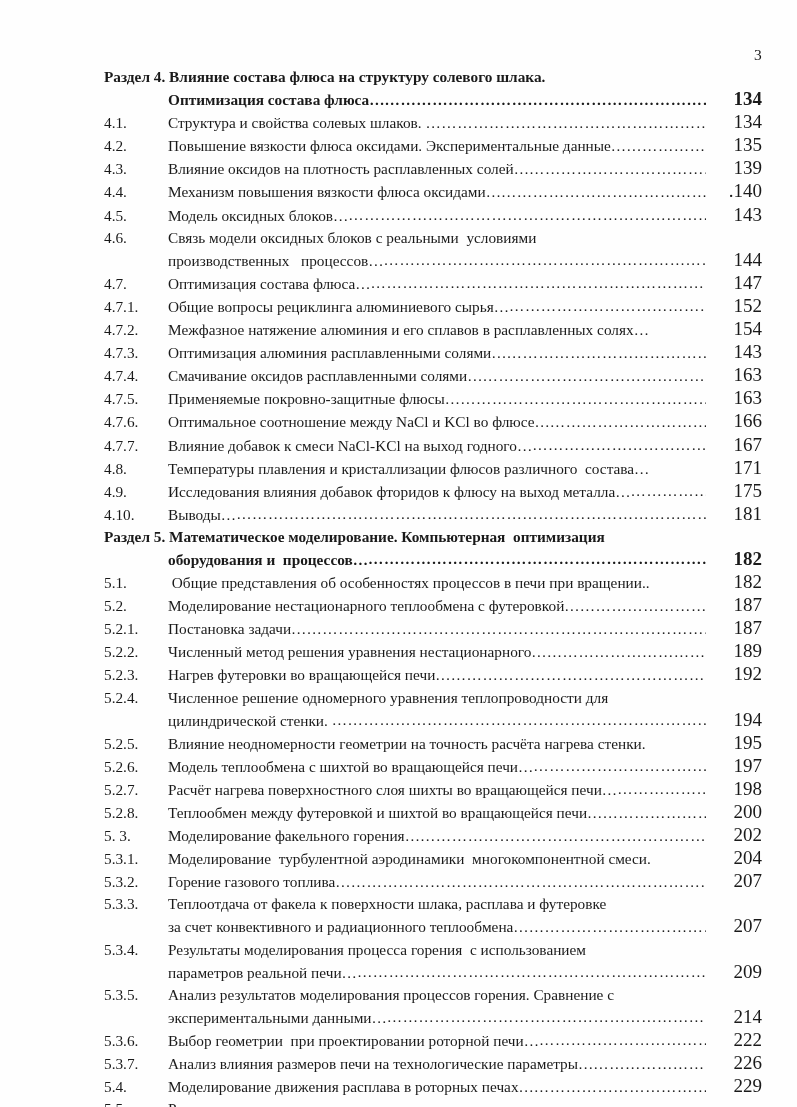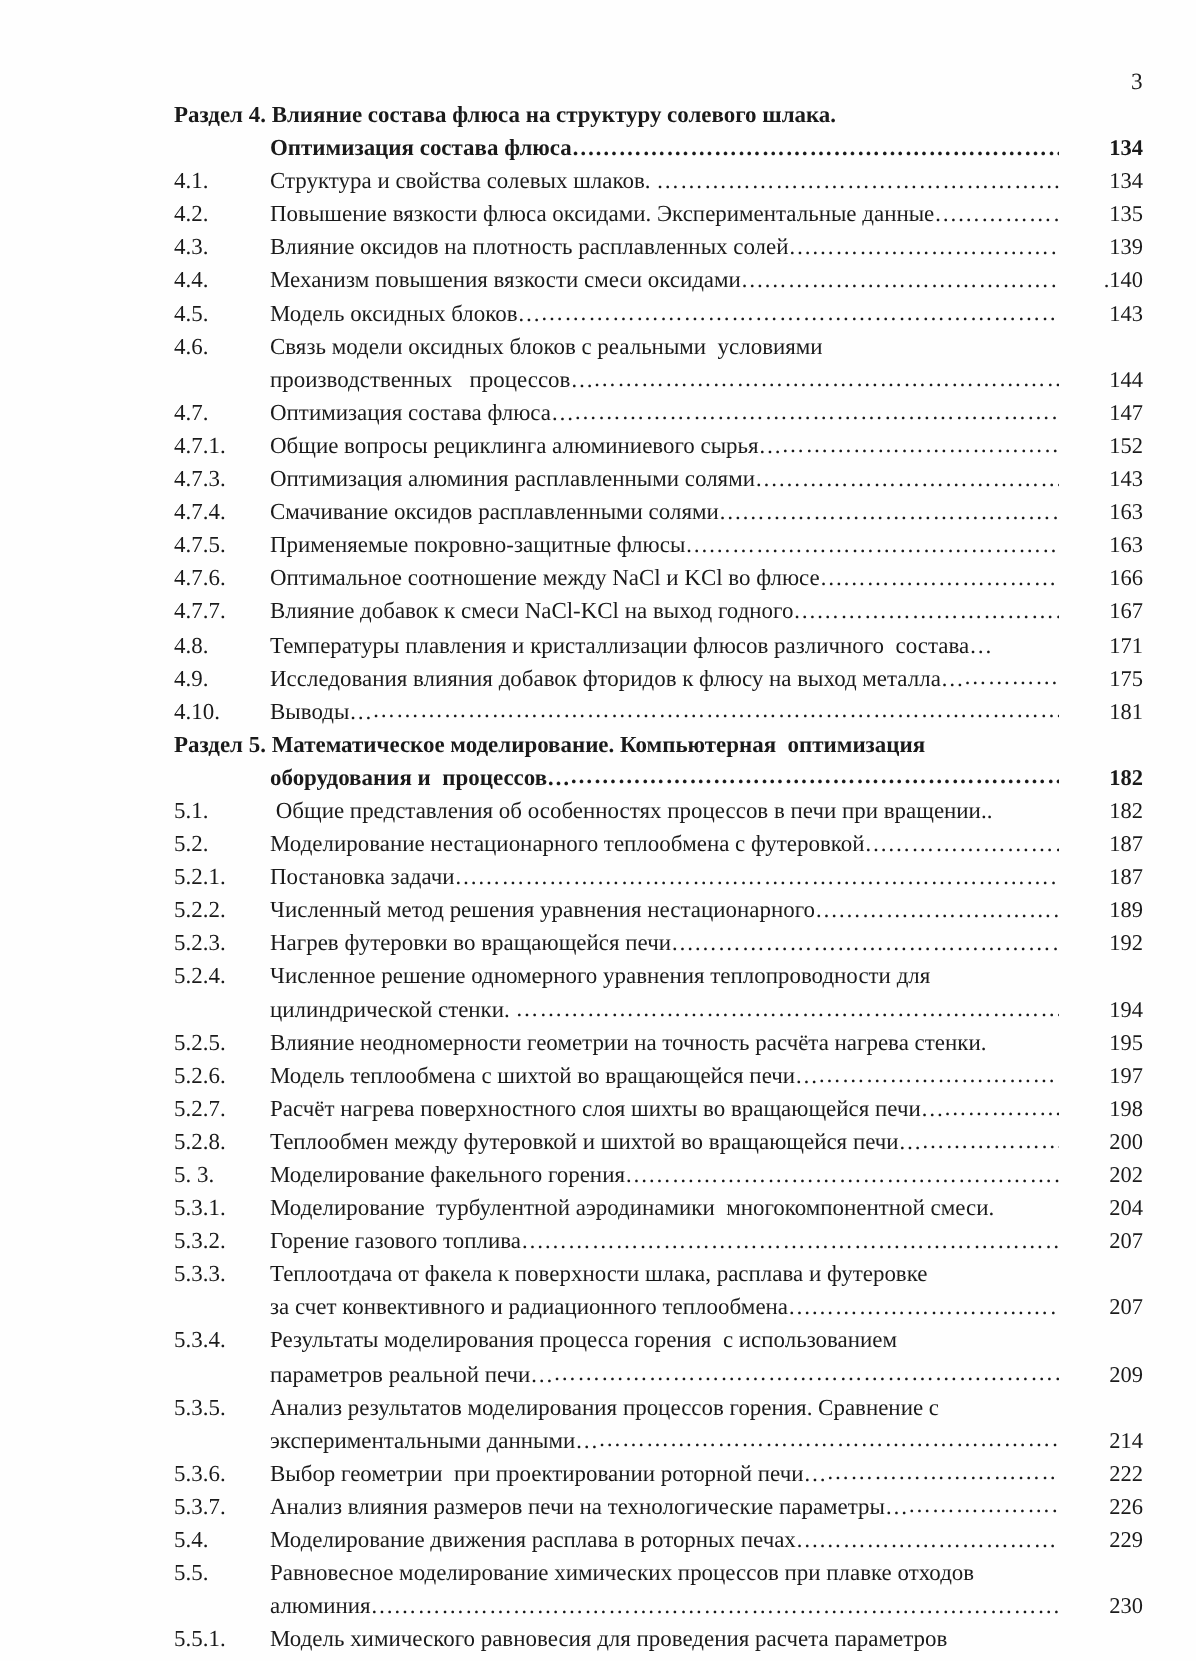--- a/index.html
+++ b/index.html
@@ -51,21 +51,20 @@
     line-height: 22.1px;
     min-height: 22.1px;
     font-size: 15.3px;
   }
 
   .num {
     flex: 0 0 64px;
     width: 64px;
     white-space: nowrap;
     font-size: 15.3px;
-    margin-left: 12px;
   }
 
   .body {
     flex: 1 1 auto;
     display: flex;
     align-items: flex-start;
     min-width: 0;
     overflow: hidden;
   }
 
@@ -89,21 +88,21 @@
   .leader::before {
     content: "…………………………………………………………………………………………………………………………";
   }
   .leader.none::before { content: ""; }
 
   .pg {
     flex: 0 0 50px;
     width: 50px;
     text-align: right;
     white-space: nowrap;
-    font-size: 15px;
+    font-size: 19px;
     padding-left: 6px;
   }
   .pg.empty { visibility: hidden; }
 
   
   .row.section .num,
   .row.section .title,
   .row.section .leader,
   .row.section .pg {
     font-weight: bold;
@@ -174,21 +173,21 @@
         <span class="num">4.3.</span>
         <span class="body">
           <span class="title">Влияние оксидов на плотность расплавленных солей…</span>
           <span class="leader"></span>
         </span>
         <span class="pg">139</span>
       </div>
       <div class="row entry">
         <span class="num">4.4.</span>
         <span class="body">
-          <span class="title">Механизм повышения вязкости смеси оксидами…</span>
+          <span class="title">Механизм повышения вязкости флюса оксидами…</span>
           <span class="leader"></span>
         </span>
         <span class="pg">.140</span>
       </div>
       <div class="row entry">
         <span class="num">4.5.</span>
         <span class="body">
           <span class="title">Модель оксидных блоков…</span>
           <span class="leader"></span>
         </span>
@@ -220,20 +219,28 @@
       </div>
       <div class="row entry">
         <span class="num">4.7.1.</span>
         <span class="body">
           <span class="title">Общие вопросы рециклинга алюминиевого сырья…</span>
           <span class="leader"></span>
         </span>
         <span class="pg">152</span>
       </div>
       <div class="row entry">
+        <span class="num">4.7.2.</span>
+        <span class="body">
+          <span class="title">Межфазное натяжение алюминия и его сплавов в расплавленных солях…</span>
+          <span class="leader none"></span>
+        </span>
+        <span class="pg">154</span>
+      </div>
+      <div class="row entry">
         <span class="num">4.7.3.</span>
         <span class="body">
           <span class="title">Оптимизация алюминия расплавленными солями…</span>
           <span class="leader"></span>
         </span>
         <span class="pg">143</span>
       </div>
       <div class="row entry">
         <span class="num">4.7.4.</span>
         <span class="body">

